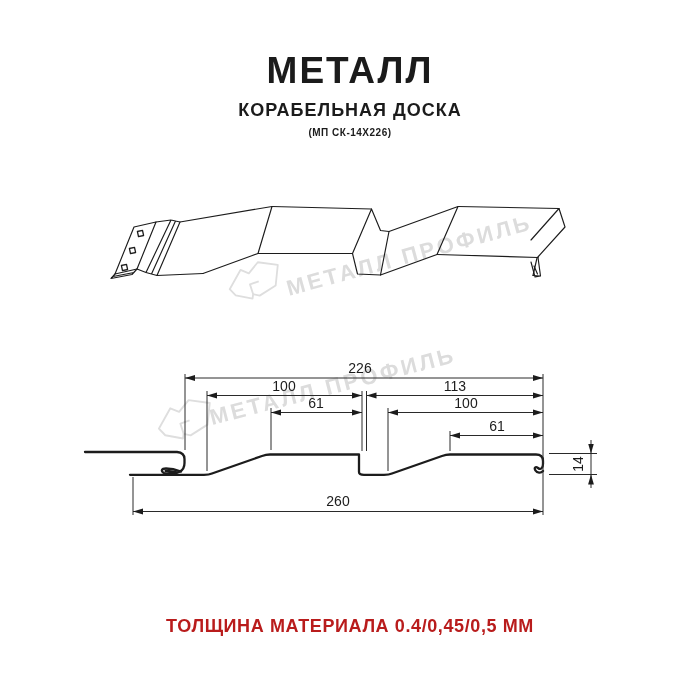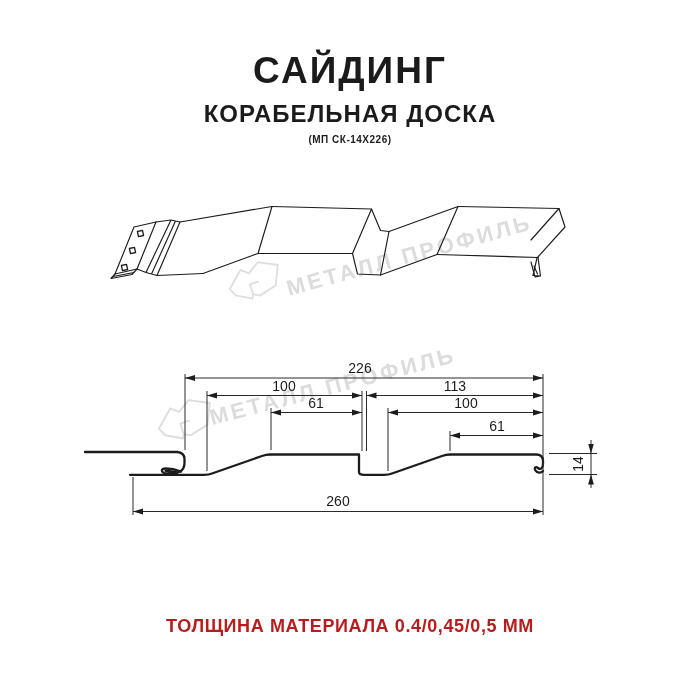--- a/index.html
+++ b/index.html
@@ -7,21 +7,21 @@
     position:relative;width:700px;height:700px;background:#ffffff;
     font-family:"Liberation Sans", sans-serif;overflow:hidden;
   }
   .header{
     position:absolute;top:52px;left:0;width:700px;text-align:center;color:#1b1b1b;
   }
   .title{
     font-size:37px;font-weight:800;letter-spacing:2px;line-height:1;margin:0;
   }
   .subtitle{
-    font-size:24px;font-weight:700;letter-spacing:1px;margin-top:11px;
+    font-size:18px;font-weight:700;letter-spacing:1px;margin-top:11px;
   }
   .model{
     font-size:10px;font-weight:700;letter-spacing:0.5px;margin-top:6px;
   }
   .footer{
     position:absolute;top:616px;left:0;width:700px;text-align:center;
     font-size:18px;font-weight:700;letter-spacing:0.6px;color:#b91c1c;
   }
   svg.scene{position:absolute;top:0;left:0;}
   .wm-text{
@@ -33,21 +33,21 @@
     font-family:"Liberation Sans", sans-serif;
     font-size:14px;fill:#1c1c1c;
   }
 </style>
 </head>
 <body>
 
 <div class="page">
 
   <div class="header">
-    <h1 class="title">САЙДИНГ</h1>
+    <h1 class="title">МЕТАЛЛ</h1>
     <div class="subtitle">КОРАБЕЛЬНАЯ ДОСКА</div>
     <div class="model">(МП СК-14Х226)</div>
   </div>
 
   <svg class="scene" width="700" height="700" viewBox="0 0 700 700">
     <defs>
       <marker id="arrE" markerWidth="11" markerHeight="8" refX="10" refY="4" orient="auto" markerUnits="userSpaceOnUse">
         <path d="M0,1.1 L10,4 L0,6.9 Z" fill="#1c1c1c"></path>
       </marker>
       <marker id="arrS" markerWidth="11" markerHeight="8" refX="1" refY="4" orient="auto" markerUnits="userSpaceOnUse">

